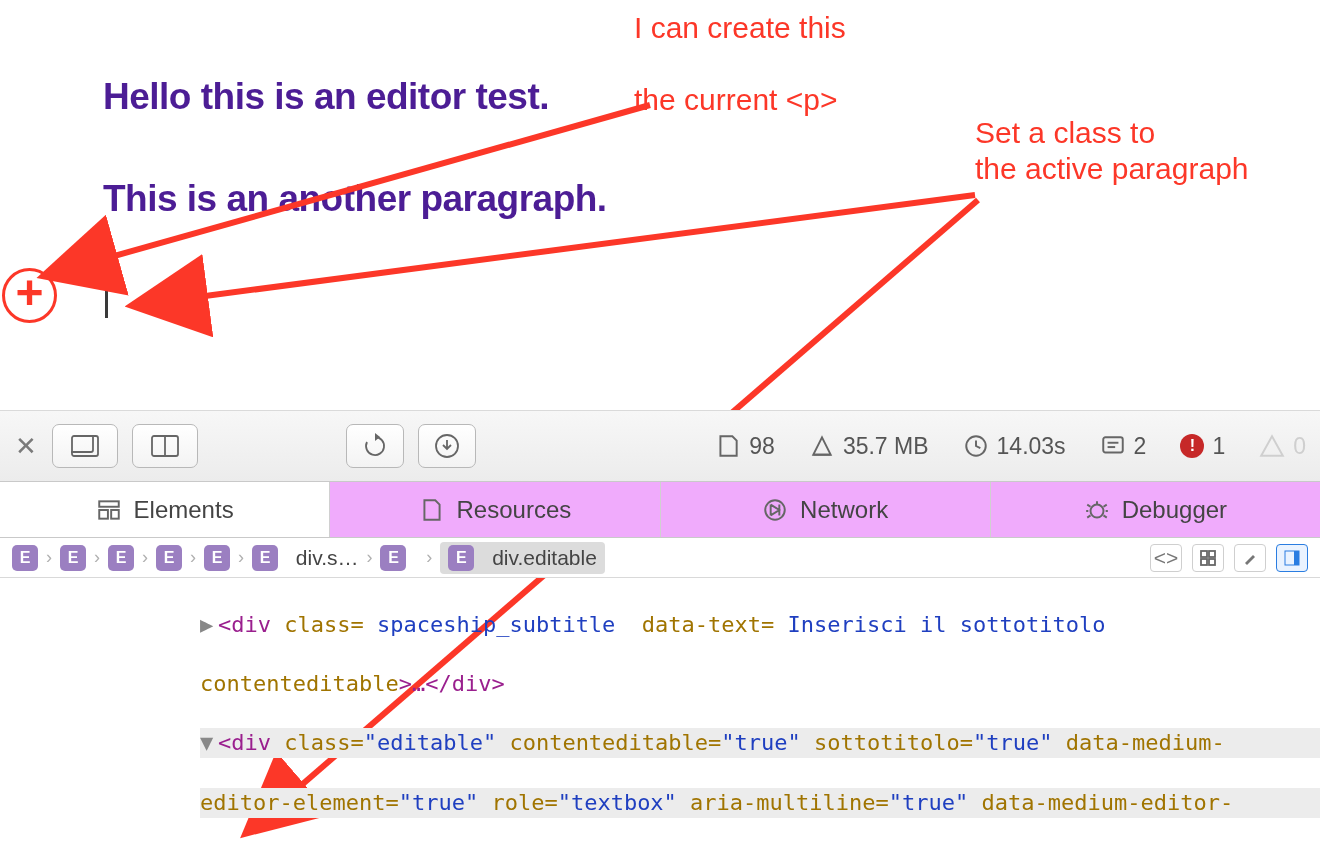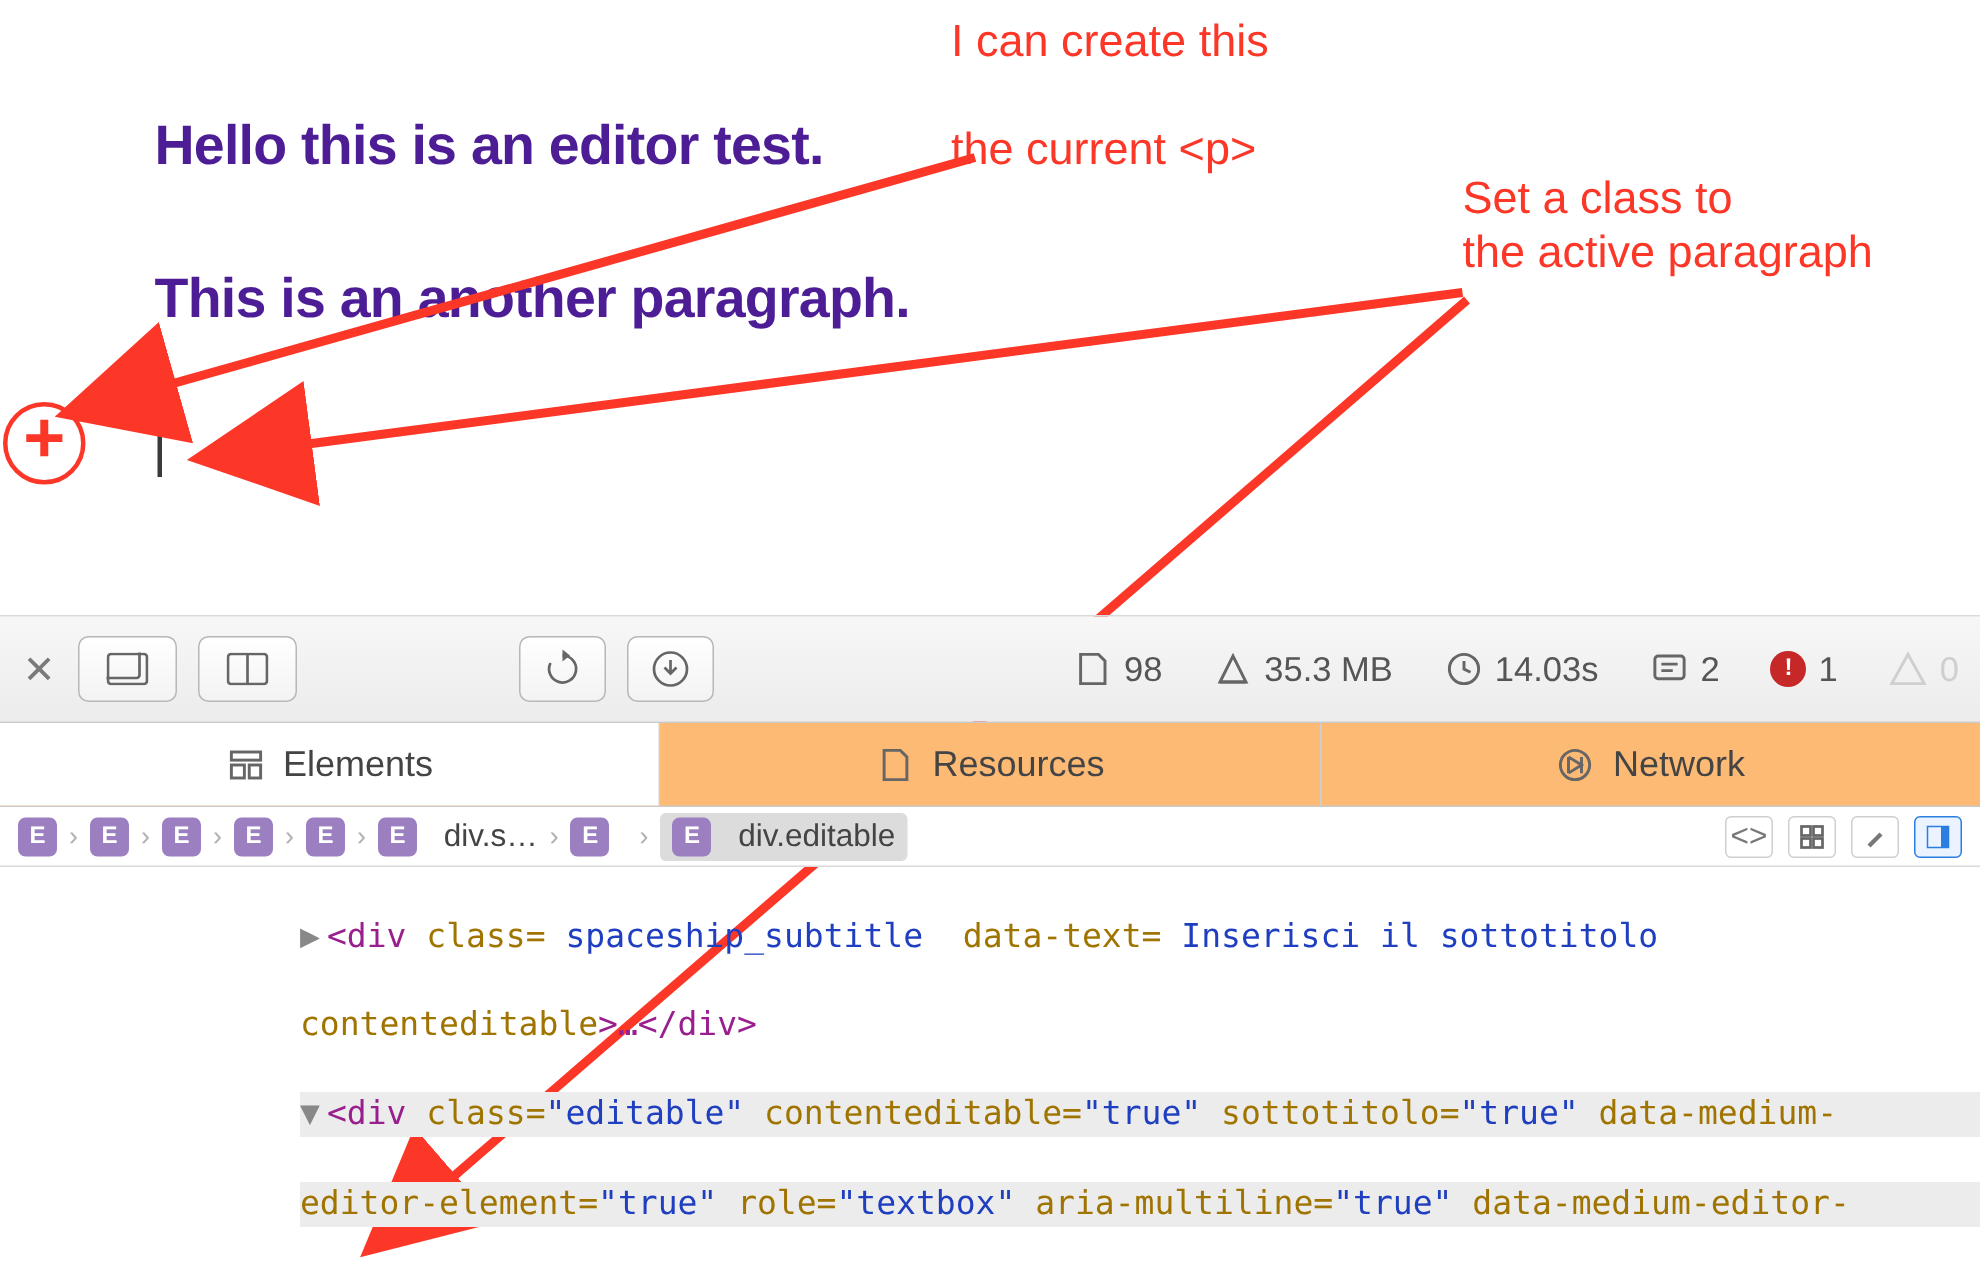--- a/index.html
+++ b/index.html
@@ -31,21 +31,21 @@
   .tb-btn.single { width:58px; }
   .tb-btn.double { width:66px; }
   .tb-close { font-size:26px; color:#7a7a7a; cursor:pointer; width:24px; text-align:center; }
   .metrics { margin-left:auto; display:flex; align-items:flex-end; gap:34px; color:#555; font-size:23px;}
   .metric { display:flex; align-items:center; gap:8px; }
   .metric svg, .metric .ic { width:26px; height:26px; }
   .err-dot { width:24px; height:24px; border-radius:50%; background:#c62828; color:#fff; display:flex;align-items:center;justify-content:center; font-size:16px; font-weight:700;}
   .warn-tri { color:#cfcfcf; }
 
   
-  .tabrow { height:56px; background:#fdba74; border-bottom:1px solid #c9c9c9; display:flex; align-items:stretch; }
+  .tabrow { height:56px; background:#f0abfc; border-bottom:1px solid #c9c9c9; display:flex; align-items:stretch; }
   .tab { flex:1; display:flex; align-items:center; justify-content:center; gap:12px; font-size:24px; color:#444; border-right:1px solid #d0d0d0; cursor:pointer;}
   .tab:last-child { border-right:none; }
   .tab.active { background:#fff; }
   .tab .ticon { width:26px; height:26px; }
 
   
   .crumbrow { height:40px; background:#fff; border-bottom:1px solid #d9d9d9; display:flex; align-items:center; padding:0 12px; gap:8px; font-size:21px; color:#444; }
   .ebadge { width:26px; height:26px; border-radius:5px; background:#9b7fc1; color:#fff; display:flex;align-items:center;justify-content:center; font-weight:700; font-size:16px;}
   .chev { color:#b0b0b0; font-size:18px; }
   .crumb { display:flex; align-items:center; gap:6px; white-space:nowrap;}
@@ -139,21 +139,21 @@
           <svg class="ic" viewBox="0 0 24 24">
               <path d="M5 3h11l4 4v14H5z" class="ic-stroke"></path>
             </svg>
           <span>98</span>
         </div>
         <div class="metric">
           <svg class="ic" viewBox="0 0 24 24">
               <path d="M4 20 L12 4 L20 20 Z" class="ic-stroke"></path>
               <line x1="4" y1="20" x2="20" y2="20" class="ic-stroke"></line>
             </svg>
-          <span>35.3 MB</span>
+          <span>35.7 MB</span>
         </div>
         <div class="metric">
           <svg class="ic" viewBox="0 0 24 24">
               <circle cx="12" cy="12" r="9" class="ic-stroke"></circle>
               <path d="M12 7v5l4 2" class="ic-stroke"></path>
             </svg>
           <span>14.03s</span>
         </div>
         <div class="metric">
           <svg class="ic" viewBox="0 0 24 24">
@@ -190,20 +190,27 @@
             <path d="M5 3h10l4 4v14H5z" class="ic-stroke"></path>
           </svg>
         <span>Resources</span>
       </div>
       <div class="tab">
         <svg class="ticon" viewBox="0 0 24 24">
             <circle cx="12" cy="12" r="9" class="ic-stroke"></circle>
             <path d="M8 7v10M16 7v10M8 7l8 5-8 5" class="ic-stroke"></path>
           </svg>
         <span>Network</span>
+      </div>
+      <div class="tab">
+        <svg class="ticon" viewBox="0 0 24 24">
+            <circle cx="12" cy="13" r="6" class="ic-stroke"></circle>
+            <path d="M12 7v-3M6 9l-3-2M18 9l3-2M6 17l-3 2M18 17l3 2M4 13h-2M22 13h-2" class="ic-stroke"></path>
+          </svg>
+        <span>Debugger</span>
       </div>
     </div>
 
     <div class="crumbrow">
       <span class="crumb">
           <span class="ebadge">E</span>
         </span>
         <span class="chev">›</span>
       <span class="crumb">
           <span class="ebadge">E</span>

